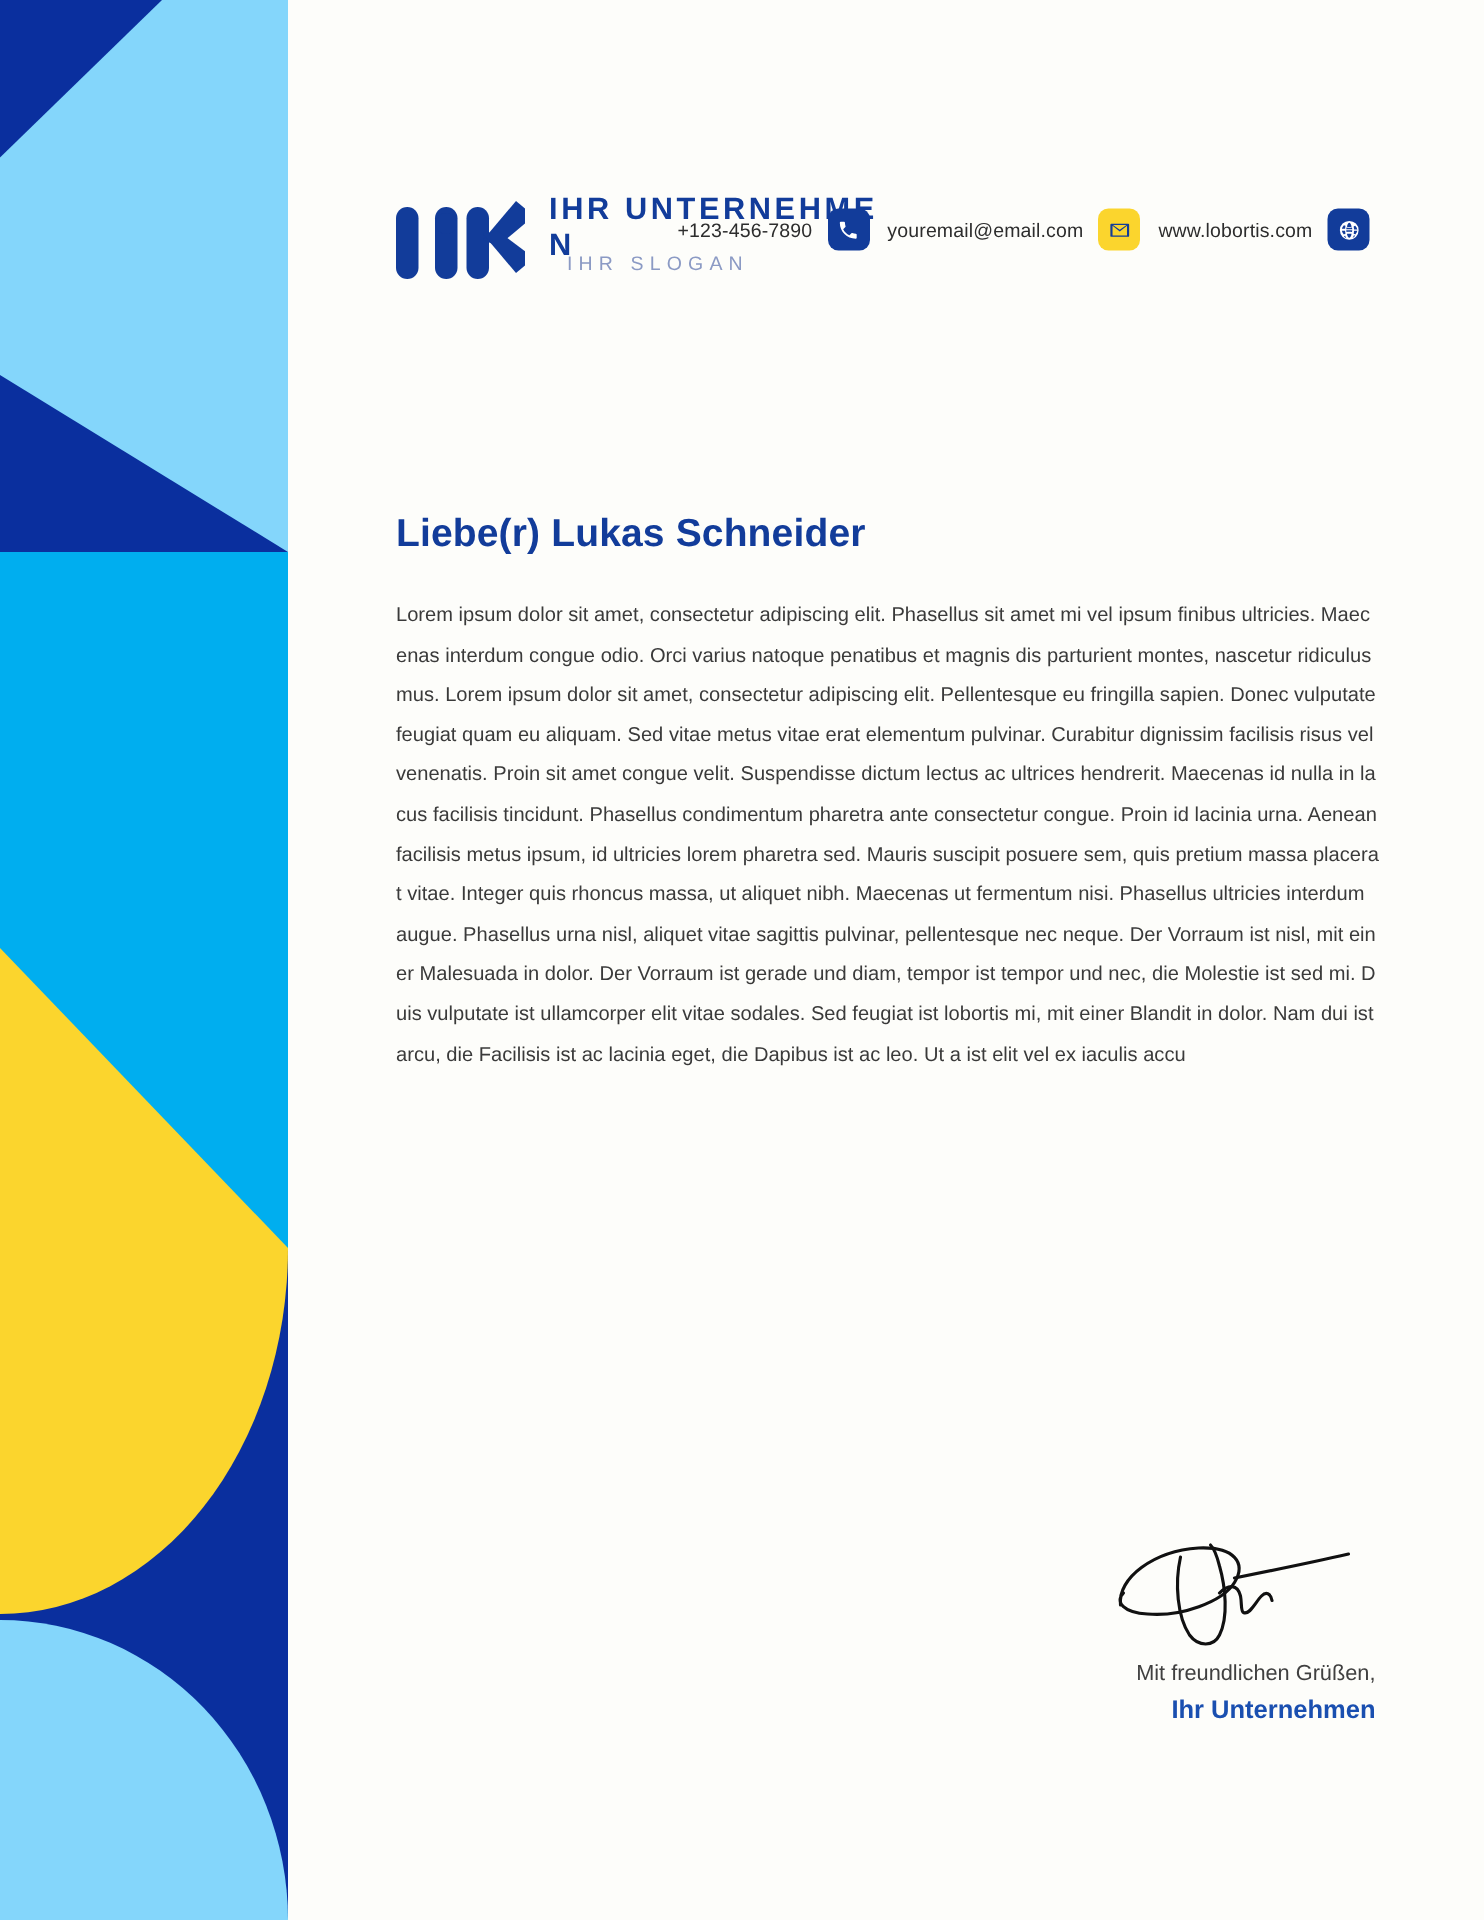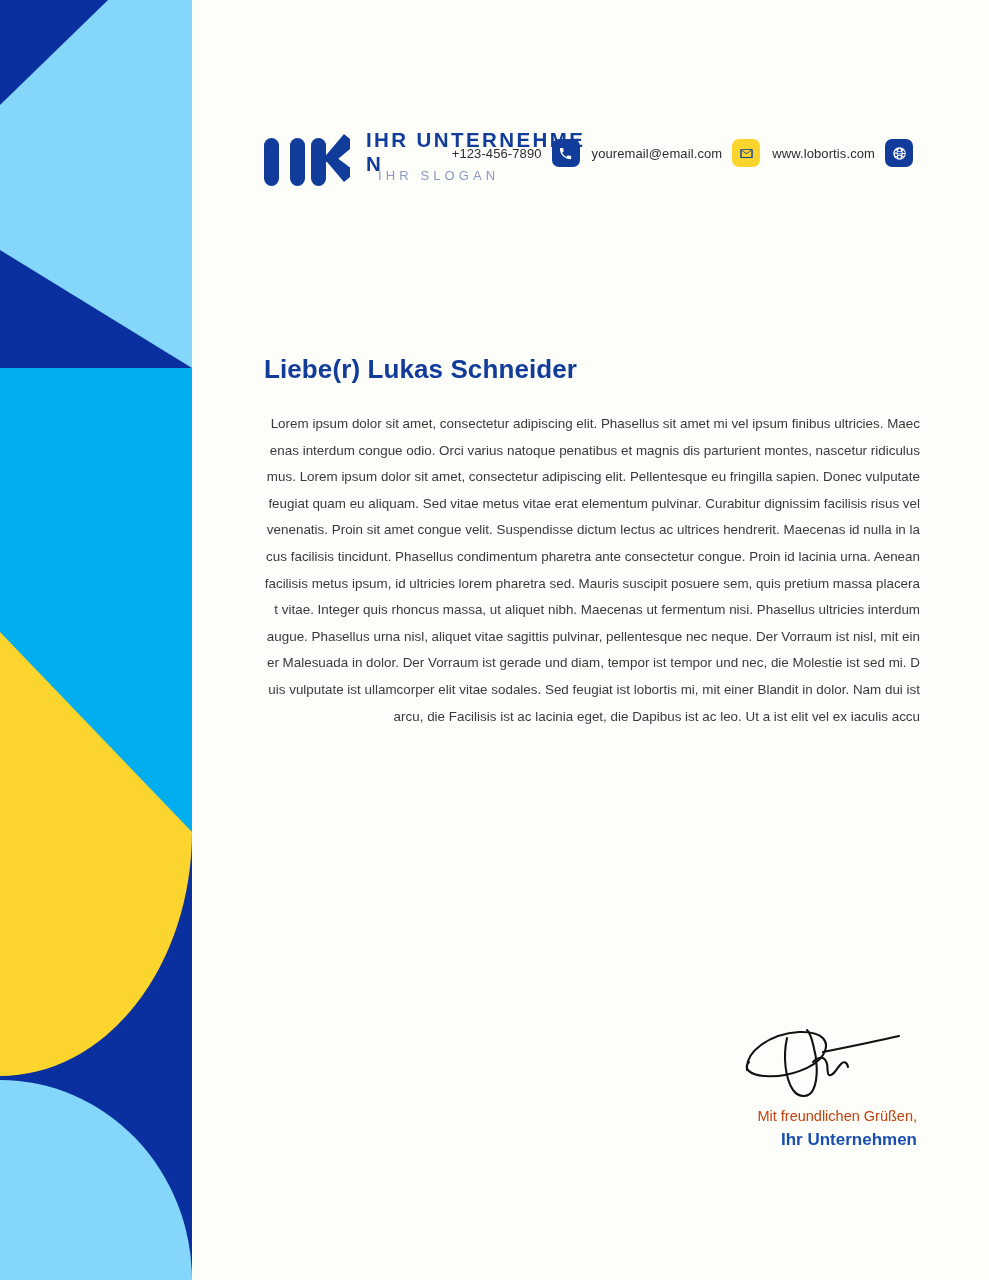--- a/index.html
+++ b/index.html
@@ -114,36 +114,36 @@
     flex: 0 0 auto;
   }
   .icon-blue { background: #123c9a; }
   .icon-yellow { background: #fcd party; }
   .icon-yellow { background: #fbd52d; }
 
   
   .letter {
     position: absolute;
     left: 72px;
-    top: 354px;
+    top: 340px;
     width: 656px;
   }
   .greeting {
     font-size: 26px;
     font-weight: bold;
     color: #123c9a;
     margin: 0 0 26px 0;
     letter-spacing: 0.1px;
   }
   .body-text {
     font-size: 13.4px;
     line-height: 26.6px;
     color: #3a3a3a;
     margin: 0;
-    text-align: right;
+    text-align: left;
     word-break: break-all;
     letter-spacing: 0.01px;
   }
 
   
   .signature-block {
     position: absolute;
     right: 72px;
     bottom: 130px;
     text-align: right;
@@ -151,21 +151,21 @@
   }
   .signature-mark {
     height: 80px;
     margin-bottom: 6px;
     display: flex;
     justify-content: flex-end;
     align-items: flex-end;
   }
   .sign-off {
     font-size: 14.5px;
-    color: #c2410c;
+    color: #404040;
     margin: 0 0 6px 0;
   }
   .sign-company {
     font-size: 17px;
     font-weight: bold;
     color: #1a4fb0;
     margin: 0;
   }
 </style>
 </head>

